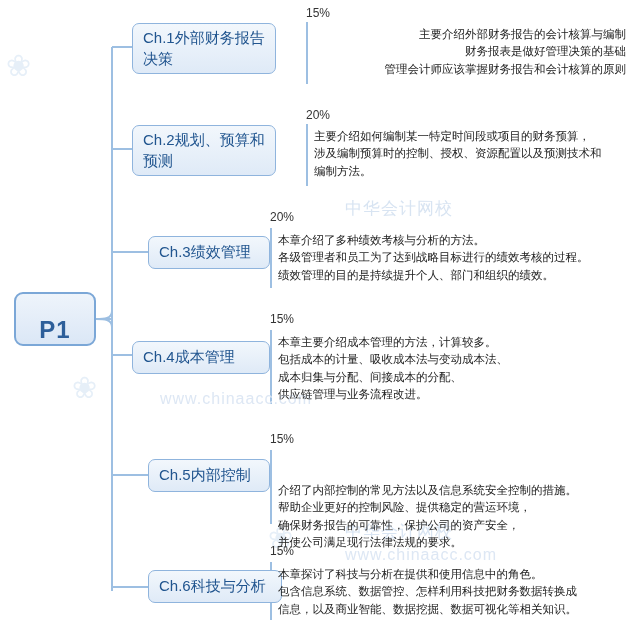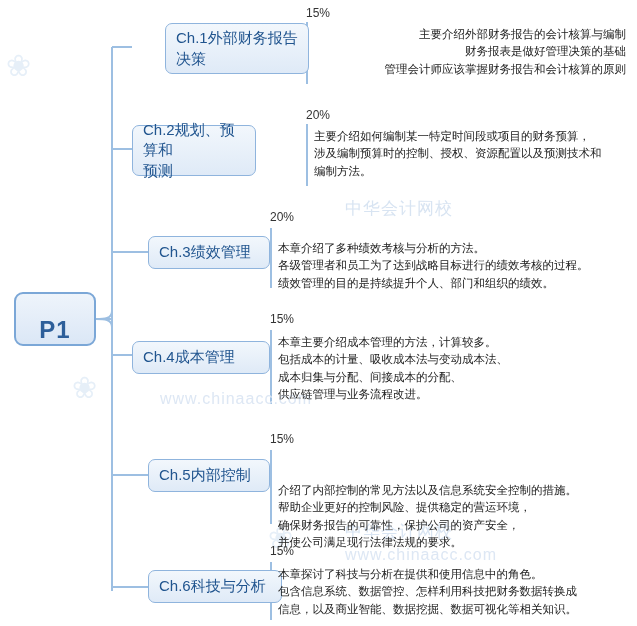--- a/index.html
+++ b/index.html
@@ -135,43 +135,43 @@
   <div class="watermark" style="left:345px; top:520px;">中华会计网校</div>
   <div class="watermark small" style="left:345px; top:546px;">www.chinaacc.com</div>
   <div class="wm-leaf" style="left:6px; top:48px;">❀</div>
   <div class="wm-leaf" style="left:72px; top:370px;">❀</div>
   <div class="wm-leaf" style="left:268px; top:520px;">❀</div>
 
   <div class="root-node">
     <span class="label">P1</span>
   </div>
 
-  <div class="ch-node" style="left:132px; top:23px; width:144px; height:51px;margin-left:33px;">
+  <div class="ch-node" style="left:132px; top:23px; width:144px; height:51px;">
     <span class="label" style="white-space:pre-line;">Ch.1外部财务报告
 决策</span>
   </div>
   <div class="pct" style="left:306px; top:6px;">15%</div>
   <div class="desc" style="left:314px; top:26px; width:312px;text-align:right;">主要介绍外部财务报告的会计核算与编制
 财务报表是做好管理决策的基础
 管理会计师应该掌握财务报告和会计核算的原则</div>
 
-  <div class="ch-node" style="left:132px; top:125px; width:124px; height:51px;">
+  <div class="ch-node" style="left:132px; top:125px; width:144px; height:51px;">
     <span class="label" style="white-space:pre-line;">Ch.2规划、预算和
 预测</span>
   </div>
   <div class="pct" style="left:306px; top:108px;">20%</div>
   <div class="desc" style="left:314px; top:128px; width:312px;">主要介绍如何编制某一特定时间段或项目的财务预算，
 涉及编制预算时的控制、授权、资源配置以及预测技术和
 编制方法。</div>
 
   <div class="ch-node" style="left:148px; top:236px; width:122px; height:33px;">
     <span class="label">Ch.3绩效管理</span>
   </div>
   <div class="pct" style="left:270px; top:210px;">20%</div>
-  <div class="desc" style="left:278px; top:240px; width:352px;">本章介绍了多种绩效考核与分析的方法。
+  <div class="desc" style="left:278px; top:232px; width:352px;">本章介绍了多种绩效考核与分析的方法。
 各级管理者和员工为了达到战略目标进行的绩效考核的过程。
 绩效管理的目的是持续提升个人、部门和组织的绩效。</div>
 
   <div class="ch-node" style="left:132px; top:341px; width:138px; height:33px;">
     <span class="label">Ch.4成本管理</span>
   </div>
   <div class="pct" style="left:270px; top:312px;">15%</div>
   <div class="desc" style="left:278px; top:334px; width:352px;">本章主要介绍成本管理的方法，计算较多。
 包括成本的计量、吸收成本法与变动成本法、
 成本归集与分配、间接成本的分配、

